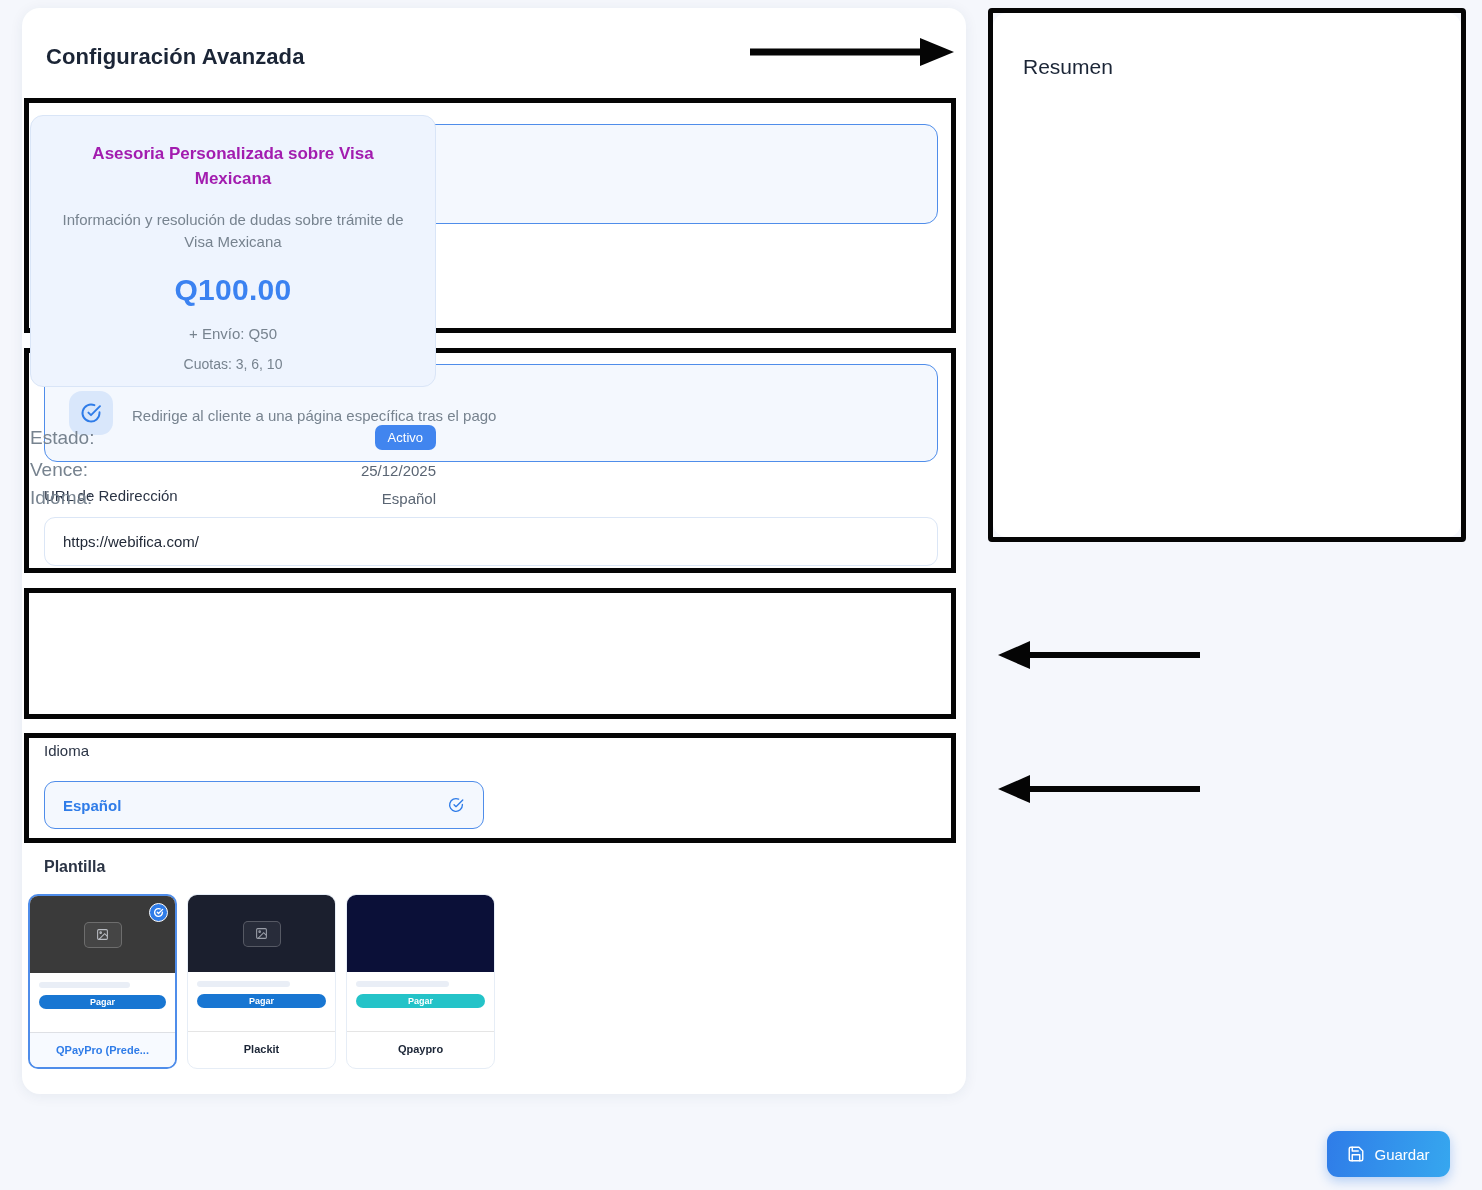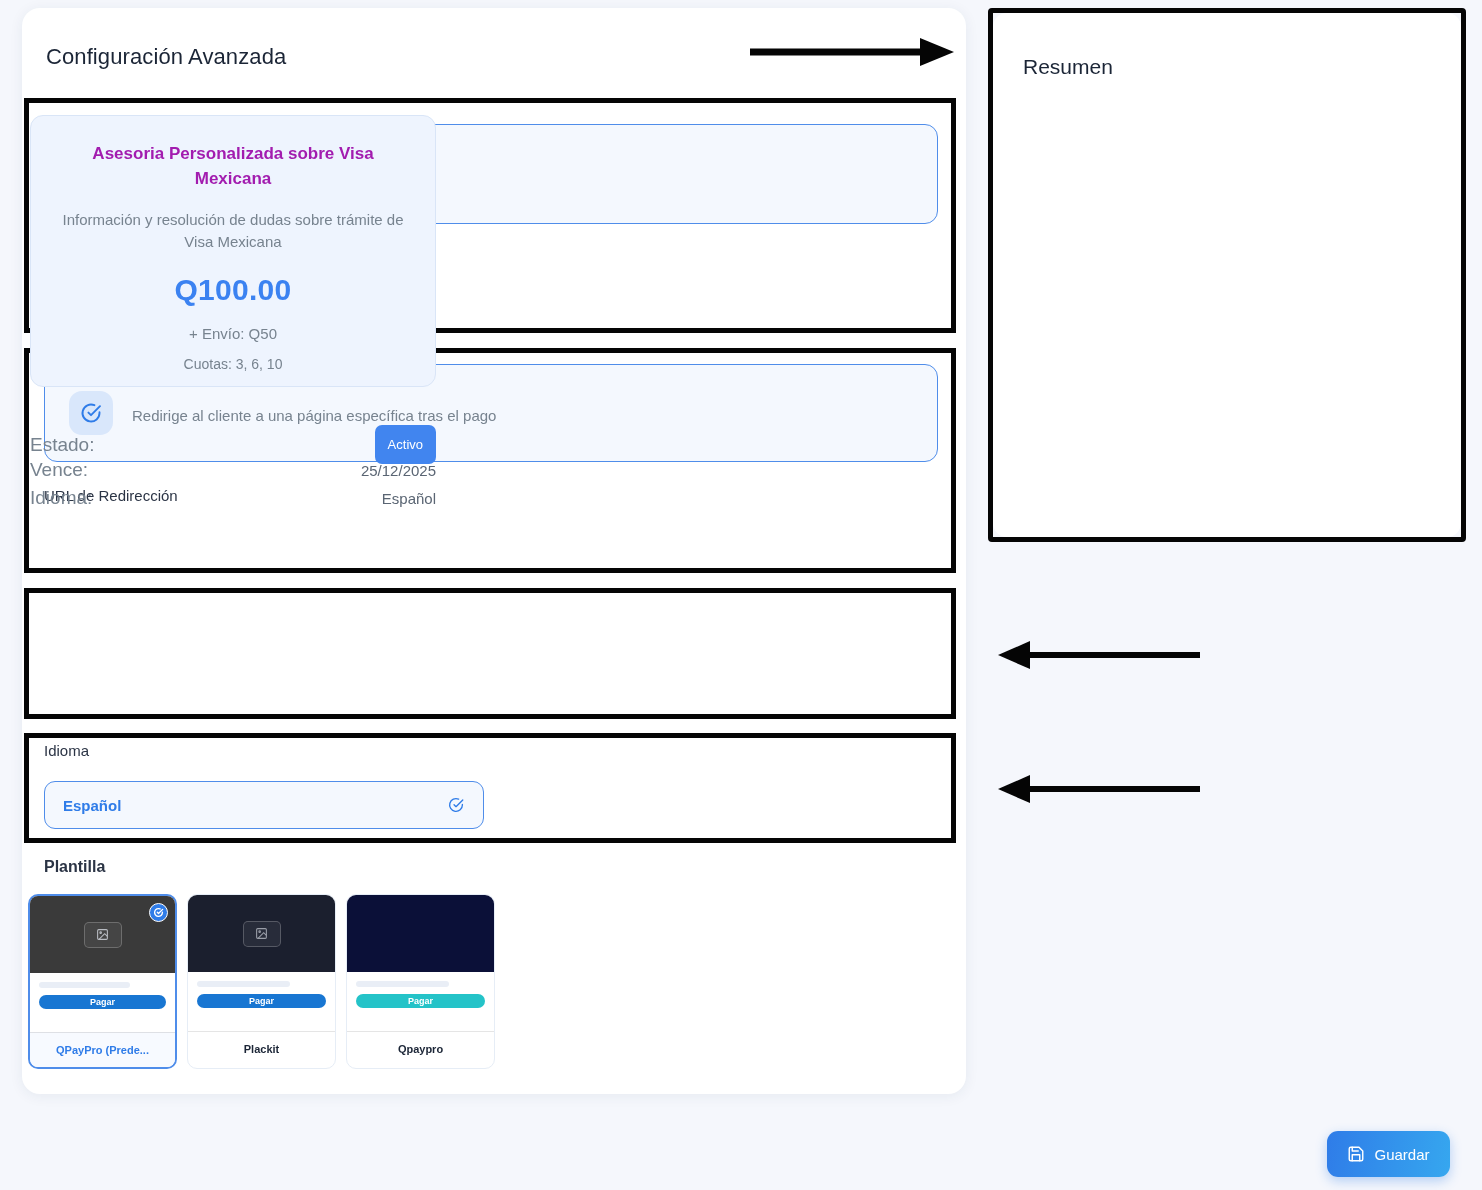--- a/index.html
+++ b/index.html
@@ -14,21 +14,21 @@
   
   .main-card {
     position: absolute; left: 22px; top: 8px;
     width: 944px; height: 1086px;
     background: #ffffff;
     border-radius: 18px;
     box-shadow: 0 2px 14px rgba(30,50,90,0.07);
   }
   .page-title {
     position: absolute; left: 24px; top: 36px;
-    font-size: 22px; color: #1b2536; font-weight: 400;
+    font-size: 22px; color: #1b2536; font-weight: 700;
     letter-spacing: .1px;
   }
 
   
   .annot-box {
     position: absolute;
     border: 5px solid #050505;
     background: transparent;
     pointer-events: none;
   }
@@ -161,21 +161,21 @@
   .prod-cuotas { font-size: 14px; color:#77838f; margin-top: 14px; }
 
   .sum-row {
     position: absolute; left: 30px; width: 406px;
     display: flex; align-items: center; justify-content: space-between;
   }
   .sum-key { font-size: 19px; color: #77838f; }
   .sum-val { font-size: 15px; color: #5a6573; }
   .badge-active {
     background: #4185ef; color:#fff; font-size: 13px;
-    padding: 12px 13px; border-radius: 7px; font-weight: 400;
+    padding: 5px 13px; border-radius: 7px; font-weight: 400;
   }
 
   
   .arrow { position: absolute; }
 
   
   .save-btn {
     position: absolute; left: 1327px; top: 1131px;
     width: 123px; height: 46px;
     background: linear-gradient(100deg,#2f7ce8 0%, #36a7ef 100%);
@@ -232,20 +232,23 @@
         <path d="M20.5 11.2V12a8.5 8.5 0 1 1-5.04-7.77"></path>
         <path d="M21 5.2 12 14.2l-2.6-2.6"></path>
       </svg>
     </div>
     <div class="opt-text">
       <div class="opt-desc">Redirige al cliente a una página específica tras el pago</div>
     </div>
   </div>
 
   <div class="field-label" style="left:44px; top:487px;">URL de Redirección</div>
+  <div class="text-input" style="left:44px; top:517px; width:894px; height:49px;">
+    <span>https://webifica.com/</span>
+  </div>
 
   <div class="annot-box" style="left:24px; top:588px; width:932px; height:131px;"></div>
 
 
   <div class="annot-box" style="left:24px; top:733px; width:932px; height:110px;"></div>
 
   <div class="field-label" style="left:44px; top:742px;">Idioma</div>
 
   <div class="lang-chip sel" style="left:44px; top:781px; width:440px;">
     <span>Español</span>

